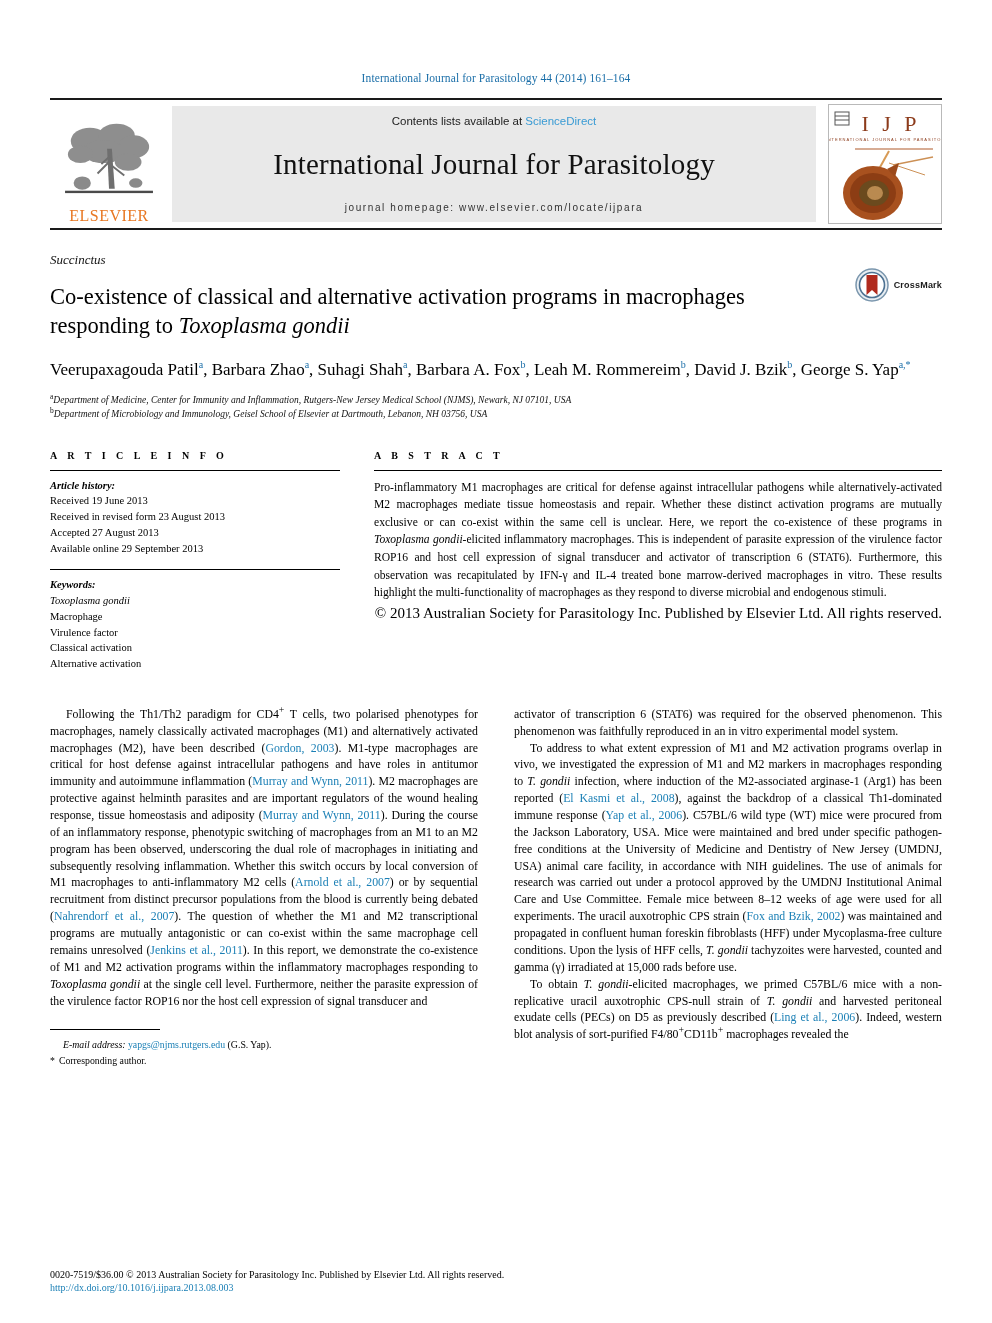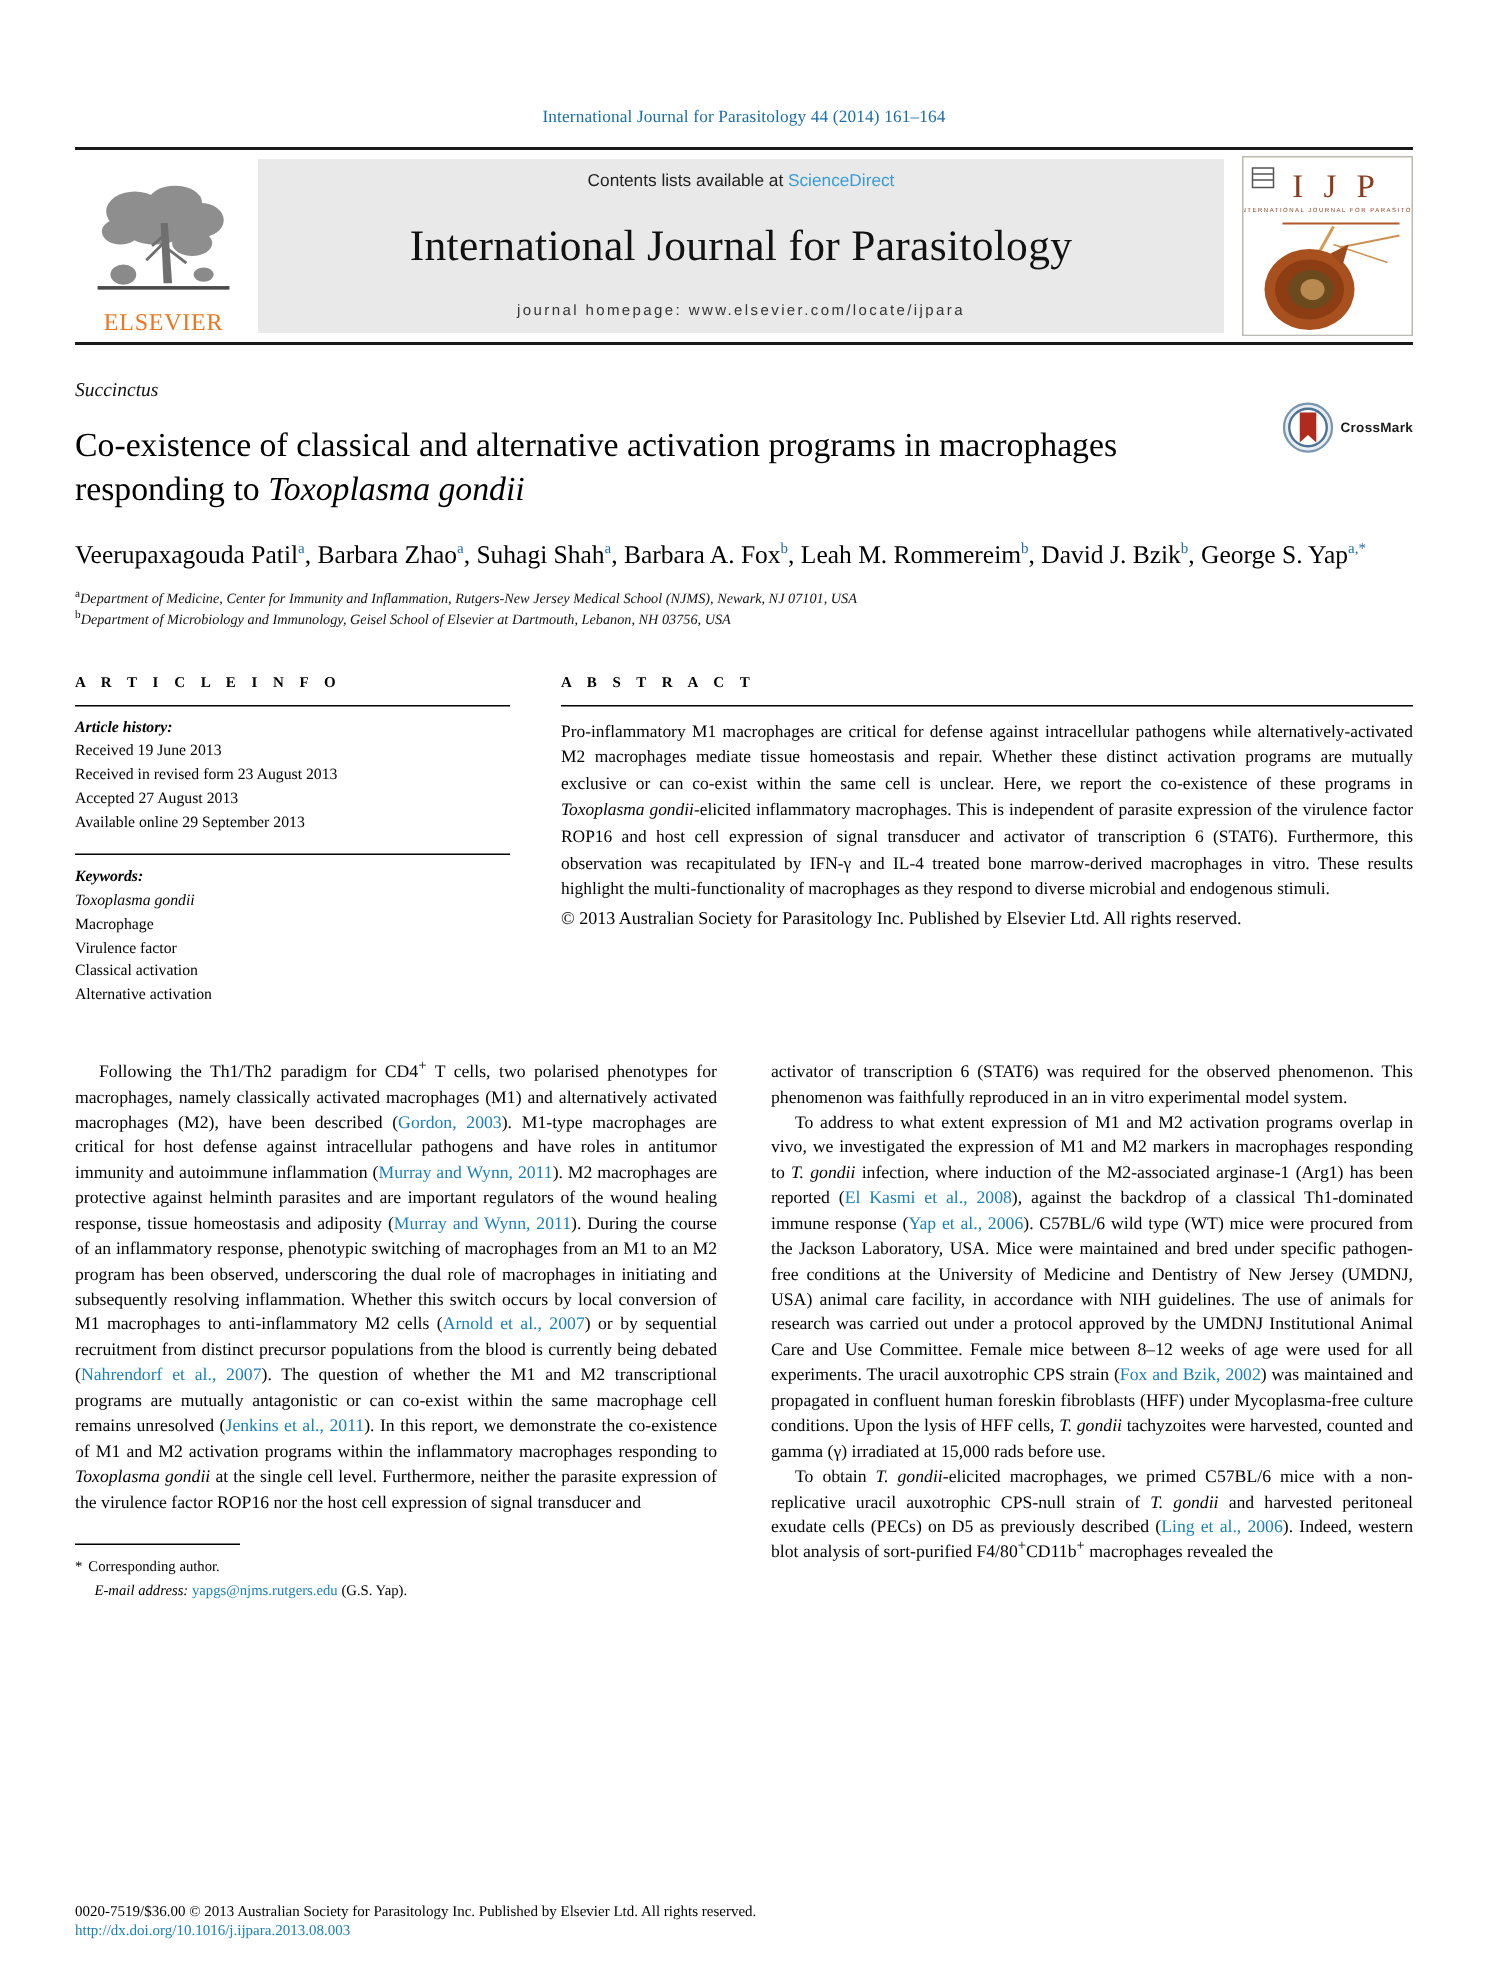--- a/index.html
+++ b/index.html
@@ -65,21 +65,21 @@
     font-size:29px; color:#111; letter-spacing:.2px;
   }
   .homepage {
     font-family:"Liberation Sans", sans-serif;
     font-size:10px; color:#333; letter-spacing:1.6px;
   }
   .cover {
     flex:0 0 112px; width:112px;
     margin:4px 0 4px 4px;
     border:1px solid #b9b9b9;
-    background:#fef9c3;
+    background:#a21caf;
     position:relative; overflow:hidden;
   }
 
   
   .article-head { margin:22px 50px 0 50px; position:relative; }
   .succinctus {
     font-family:"Liberation Serif", serif;
     font-style:italic; font-size:13px; color:#111;
     margin-bottom:14px;
   }
@@ -133,21 +133,21 @@
   .info-rule2 { border-top:1.1px solid #000; margin-top:13px; }
   .abstract-body {
     font-family:"Liberation Serif", serif;
     font-size:11.6px; line-height:1.52;
     text-align:justify; color:#000;
     padding-top:8px;
   }
   .abstract-body i { font-style:italic; }
   .copyline {
     font-family:"Liberation Serif", serif;
-    font-size:12px; margin-top:3px;
+    font-size:15px; text-align:right; margin-top:3px;
   }
 
   
   .body-wrap {
     margin:34px 50px 0 50px;
     display:flex; gap:36px;
     position:relative;
   }
   .bcol { flex:1 1 0; min-width:0; }
   .bcol p {
@@ -309,22 +309,22 @@
     </div>
   </div>
 
   <div class="body-wrap">
 
     <div class="bcol">
       <p><span>Following the Th1/Th2 paradigm for CD4</span><sup>+</sup><span> T cells, two polarised phenotypes for macrophages, namely classically activated macrophages (M1) and alternatively activated macrophages (M2), have been described (</span><span class="ref">Gordon, 2003</span><span>). M1-type macrophages are critical for host defense against intracellular pathogens and have roles in antitumor immunity and autoimmune inflammation (</span><span class="ref">Murray and Wynn, 2011</span><span>). M2 macrophages are protective against helminth parasites and are important regulators of the wound healing response, tissue homeostasis and adiposity (</span><span class="ref">Murray and Wynn, 2011</span><span>). During the course of an inflammatory response, phenotypic switching of macrophages from an M1 to an M2 program has been observed, underscoring the dual role of macrophages in initiating and subsequently resolving inflammation. Whether this switch occurs by local conversion of M1 macrophages to anti-inflammatory M2 cells (</span><span class="ref">Arnold et al., 2007</span><span>) or by sequential recruitment from distinct precursor populations from the blood is currently being debated (</span><span class="ref">Nahrendorf et al., 2007</span><span>). The question of whether the M1 and M2 transcriptional programs are mutually antagonistic or can co-exist within the same macrophage cell remains unresolved (</span><span class="ref">Jenkins et al., 2011</span><span>). In this report, we demonstrate the co-existence of M1 and M2 activation programs within the inflammatory macrophages responding to </span><i>Toxoplasma gondii</i><span> at the single cell level. Furthermore, neither the parasite expression of the virulence factor ROP16 nor the host cell expression of signal transducer and</span></p>
 
       <div class="corr"></div>
       <div class="corr-text">
+        <div style="padding-left:13px"><span class="em">E-mail address:</span> <span class="ref">yapgs@njms.rutgers.edu</span><span> (G.S. Yap).</span></div>
         <div><span class="star">*</span><span>Corresponding author.</span></div>
-        <div style="padding-left:13px"><span class="em">E-mail address:</span> <span class="ref">yapgs@njms.rutgers.edu</span><span> (G.S. Yap).</span></div>
       </div>
     </div>
 
     <div class="bcol">
       <p class="noind">activator of transcription 6 (STAT6) was required for the observed phenomenon. This phenomenon was faithfully reproduced in an in vitro experimental model system.</p>
       <p><span>To address to what extent expression of M1 and M2 activation programs overlap in vivo, we investigated the expression of M1 and M2 markers in macrophages responding to </span><i>T. gondii</i><span> infection, where induction of the M2-associated arginase-1 (Arg1) has been reported (</span><span class="ref">El Kasmi et al., 2008</span><span>), against the backdrop of a classical Th1-dominated immune response (</span><span class="ref">Yap et al., 2006</span><span>). C57BL/6 wild type (WT) mice were procured from the Jackson Laboratory, USA. Mice were maintained and bred under specific pathogen-free conditions at the University of Medicine and Dentistry of New Jersey (UMDNJ, USA) animal care facility, in accordance with NIH guidelines. The use of animals for research was carried out under a protocol approved by the UMDNJ Institutional Animal Care and Use Committee. Female mice between 8–12 weeks of age were used for all experiments. The uracil auxotrophic CPS strain (</span><span class="ref">Fox and Bzik, 2002</span><span>) was maintained and propagated in confluent human foreskin fibroblasts (HFF) under Mycoplasma-free culture conditions. Upon the lysis of HFF cells, </span><i>T. gondii</i><span> tachyzoites were harvested, counted and gamma (γ) irradiated at 15,000 rads before use.</span></p>
       <p><span>To obtain </span><i>T. gondii</i><span>-elicited macrophages, we primed C57BL/6 mice with a non-replicative uracil auxotrophic CPS-null strain of </span><i>T. gondii</i><span> and harvested peritoneal exudate cells (PECs) on D5 as previously described (</span><span class="ref">Ling et al., 2006</span><span>). Indeed, western blot analysis of sort-purified F4/80</span><sup>+</sup><span>CD11b</span><sup>+</sup><span> macrophages revealed the</span></p>
     </div>
   </div>
 

